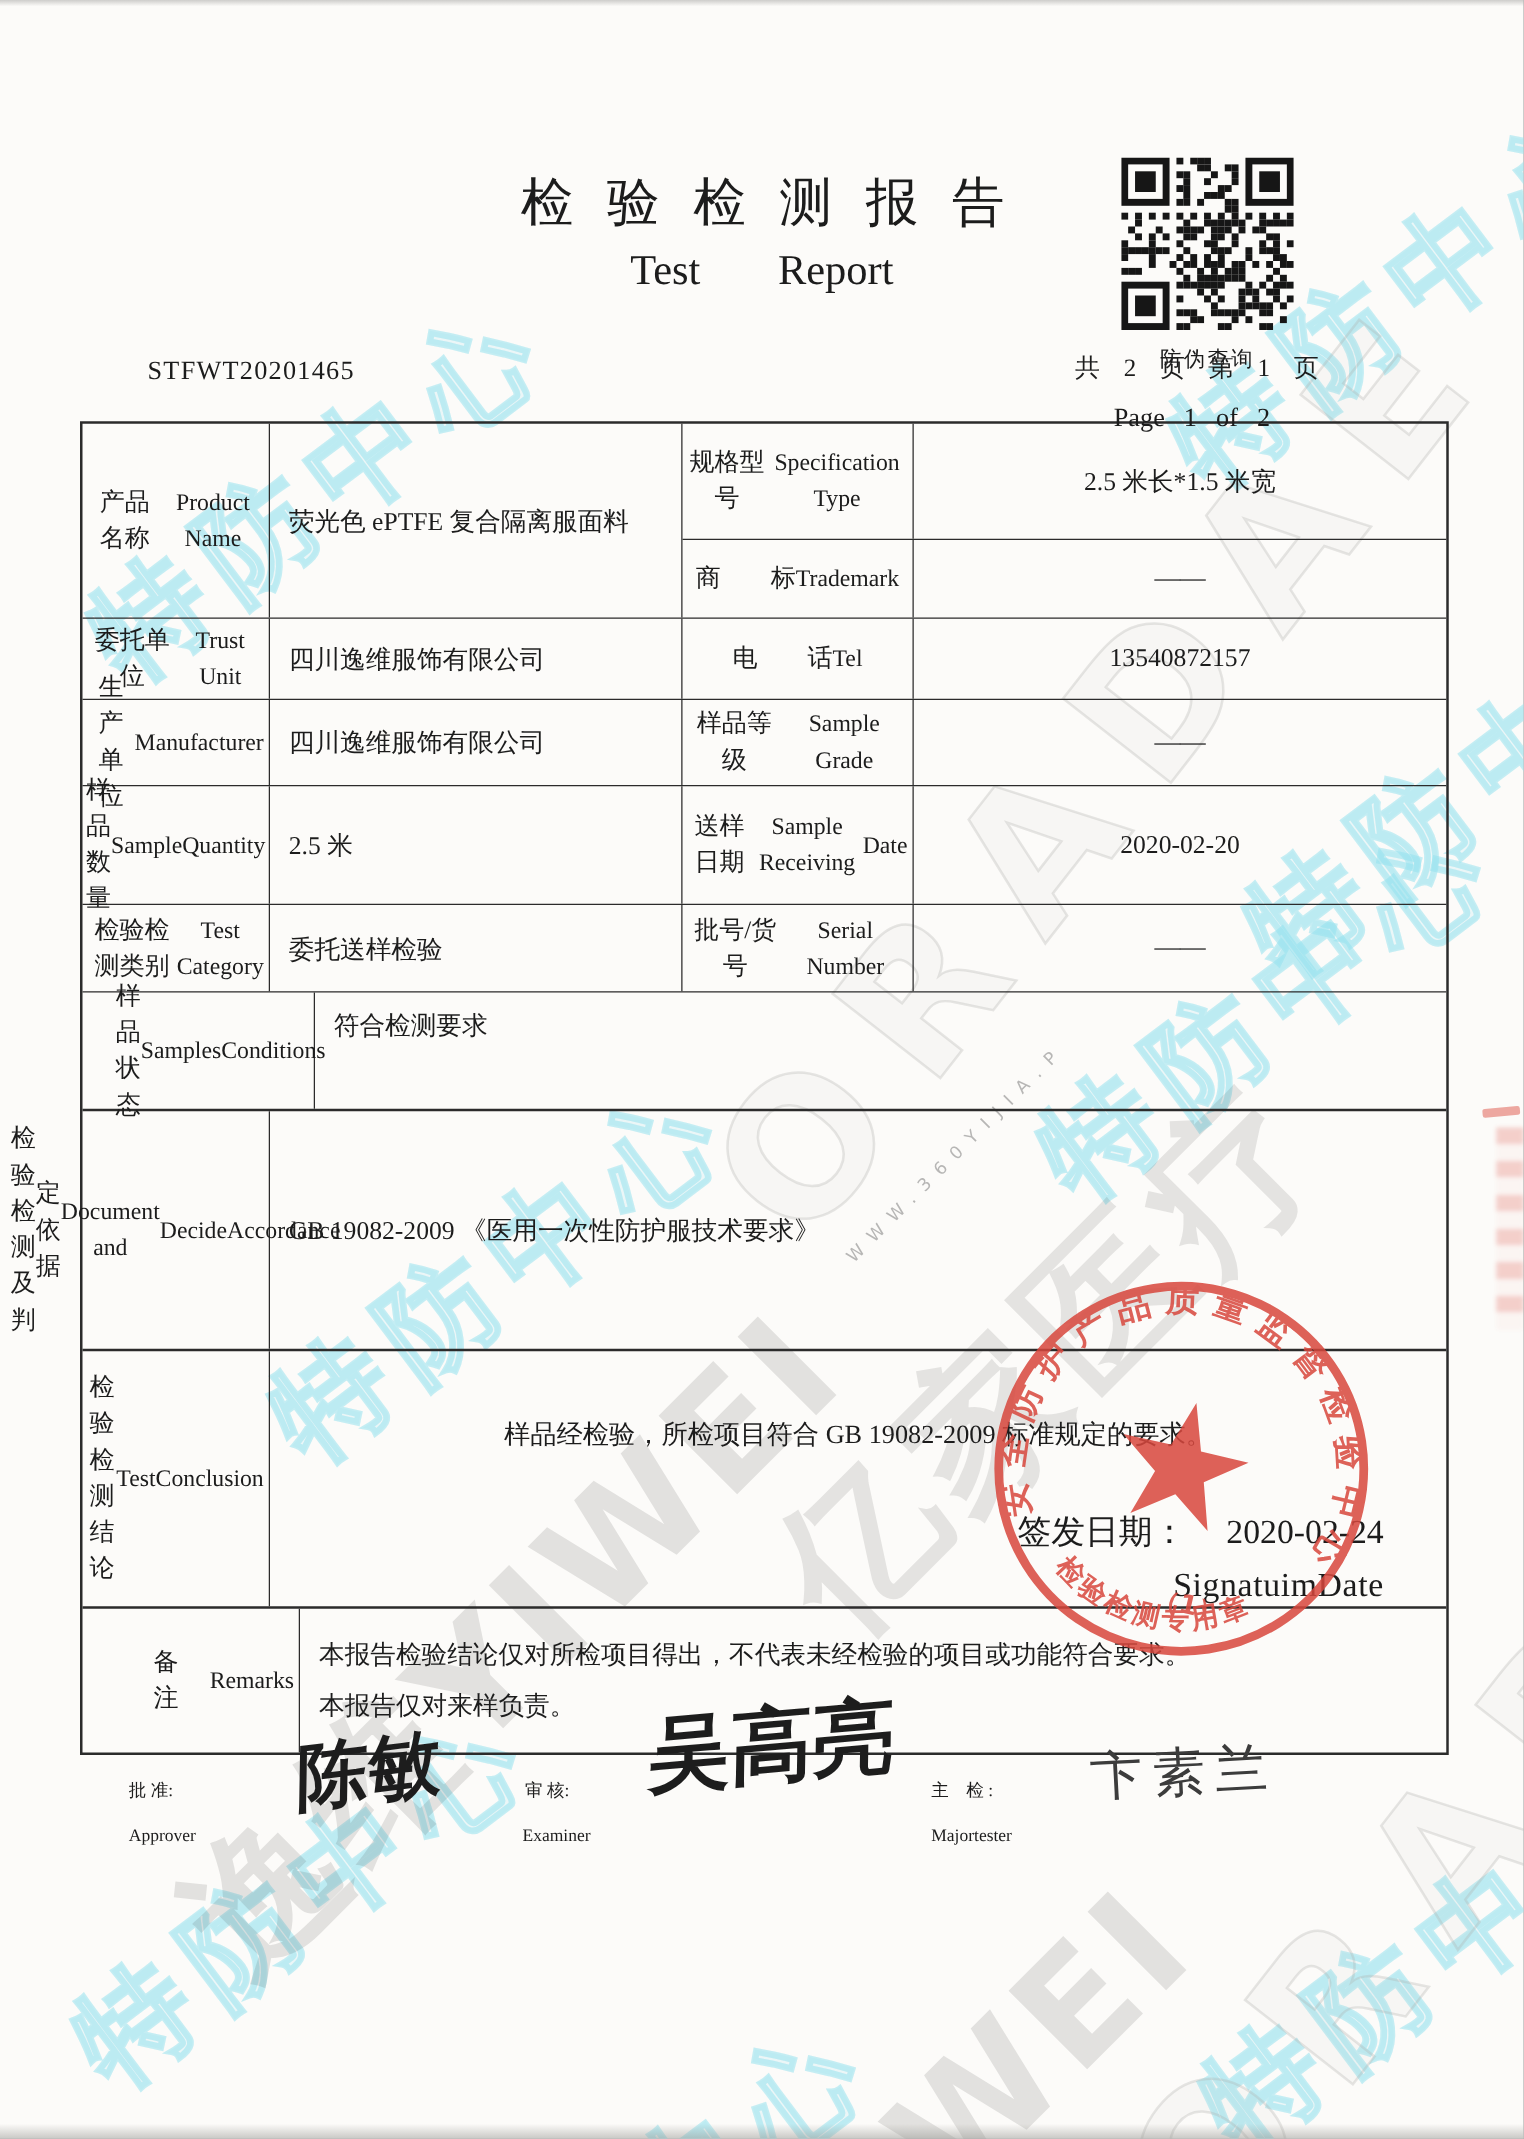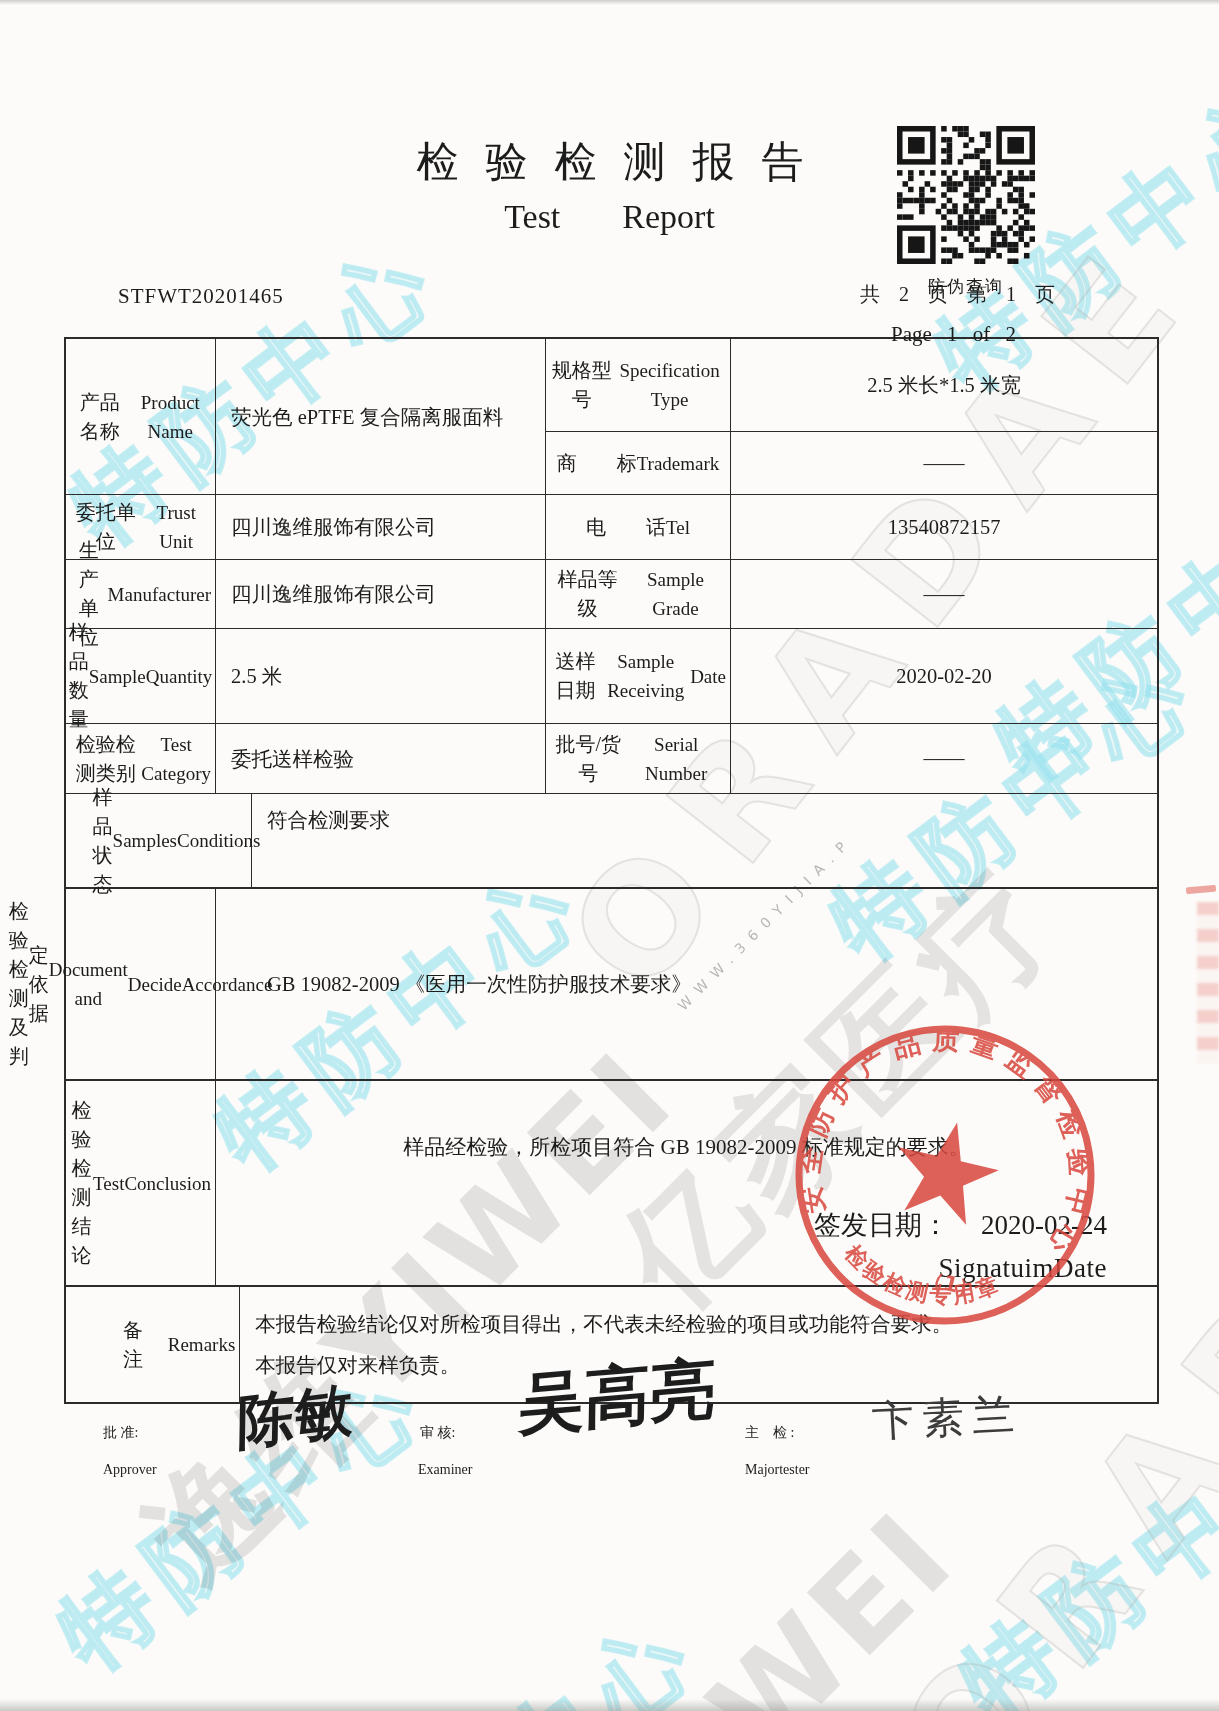--- a/index.html
+++ b/index.html
@@ -431,21 +431,21 @@
       <div class="c w1 t-label">
         <span>样品状态</span>
         <span class="en">Samples</span>
         <span class="en">Conditions</span>
       </div>
       <div class="c w234 v-left v-top">
         <span>符合检测要求</span>
       </div>
     </div>
 
-    <div class="r thick" style="height:192px;gap:36px;">
+    <div class="r thick" style="height:192px;">
       <div class="c w1 t-label">
         <span>检验检测及判</span>
         <span>定依据</span>
         <span class="en">Document and</span>
         <span class="en">Decide</span>
         <span class="en">Accordance</span>
       </div>
       <div class="c w234 v-left">
         <span>GB 19082-2009 《医用一次性防护服技术要求》</span>
       </div>

